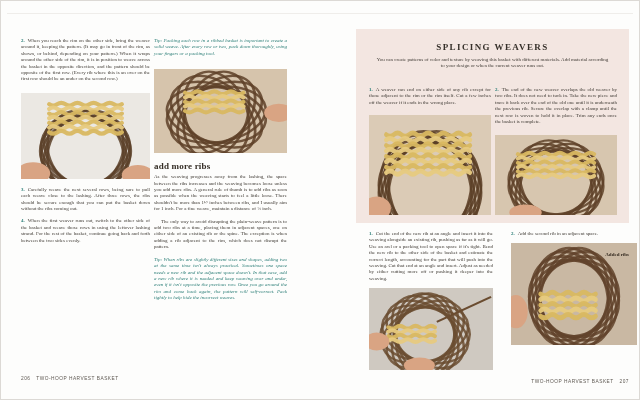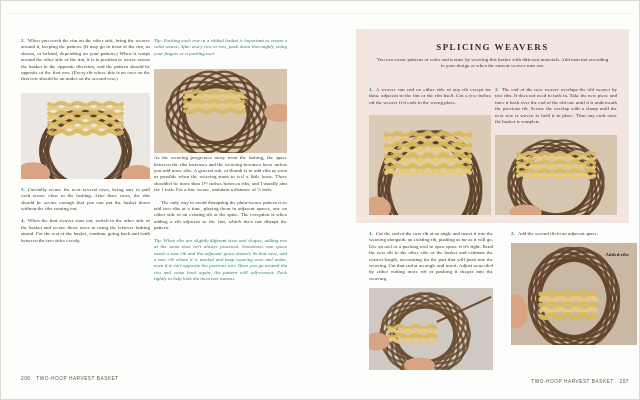--- a/index.html
+++ b/index.html
@@ -97,20 +97,21 @@
             <ellipse cx="60" cy="50" rx="48" ry="30" fill="none" stroke="#5e4128" stroke-width="2.6" opacity="0.85" transform="rotate(53.571428571428584 60 50)"></ellipse>
             <ellipse cx="60" cy="50" rx="48" ry="30" fill="none" stroke="#5e4128" stroke-width="2.6" opacity="0.85" transform="rotate(75 60 50)"></ellipse>
             <path d="M30,26 q4,3 8,0 q4,-3 8,0 q4,3 8,0 q4,-3 8,0 q4,3 8,0 q4,-3 8,0 q4,3 8,0" stroke="#d9b861" stroke-width="4.4" fill="none" stroke-linecap="round" opacity="0.95"></path>
             <path d="M30,31 q4,-3 8,0 q4,3 8,0 q4,-3 8,0 q4,3 8,0 q4,-3 8,0 q4,3 8,0 q4,-3 8,0" stroke="#e7ca80" stroke-width="4.4" fill="none" stroke-linecap="round" opacity="0.95"></path>
             <path d="M30,36 q4,3 8,0 q4,-3 8,0 q4,3 8,0 q4,-3 8,0 q4,3 8,0 q4,-3 8,0 q4,3 8,0" stroke="#d9b861" stroke-width="4.4" fill="none" stroke-linecap="round" opacity="0.95"></path>
             <path d="M30,41 q4,-3 8,0 q4,3 8,0 q4,-3 8,0 q4,3 8,0 q4,-3 8,0 q4,3 8,0 q4,-3 8,0" stroke="#e7ca80" stroke-width="4.4" fill="none" stroke-linecap="round" opacity="0.95"></path>
             <path d="M30,46 q4,3 8,0 q4,-3 8,0 q4,3 8,0 q4,-3 8,0 q4,3 8,0 q4,-3 8,0 q4,3 8,0" stroke="#d9b861" stroke-width="4.4" fill="none" stroke-linecap="round" opacity="0.95"></path>
             <ellipse cx="120" cy="48" rx="14" ry="10" fill="#d9a483"></ellipse>
           </svg>
         </figure>
+      <h2 class="sec">add more ribs</h2>
       <p>As the weaving progresses away from the lashing, the space between the ribs increases and the weaving becomes loose unless you add more ribs. A general rule of thumb is to add ribs as soon as possible when the weaving starts to feel a little loose. There shouldn't be more than 1½ inches between ribs, and I usually aim for 1 inch. For a fine weave, maintain a distance of ¾ inch.</p>
       <p class="indent">The only way to avoid disrupting the plain-weave pattern is to add two ribs at a time, placing them in adjacent spaces, one on either side of an existing rib or the spine. The exception is when adding a rib adjacent to the rim, which does not disrupt the pattern.</p>
       <p class="tip">Tip: When ribs are slightly different sizes and shapes, adding two at the same time isn't always practical. Sometimes one space needs a new rib and the adjacent space doesn't. In that case, add a new rib where it is needed and keep weaving over and under, even if it isn't opposite the previous row. Once you go around the rim and come back again, the pattern will self-correct. Pack tightly to help hide the incorrect weaves.</p>
     </div>
     <div class="footer footer-l">
       <span class="pn">206</span>
       <span>TWO-HOOP HARVEST BASKET</span>
     </div>
   </section>
 

